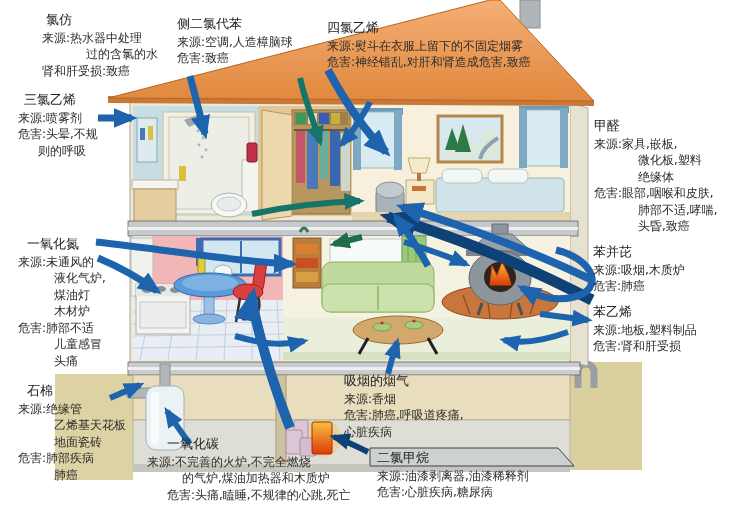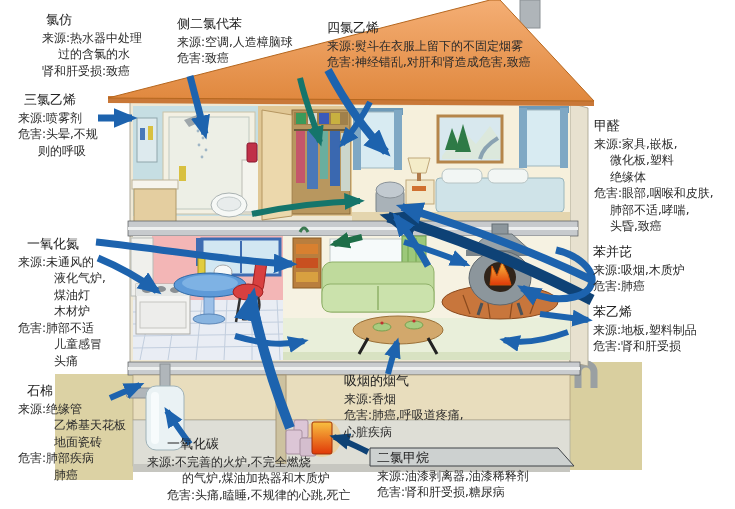--- a/index.html
+++ b/index.html
@@ -2,21 +2,21 @@
 <html><head>
 <meta charset="utf-8">
 <style>
   html,body{margin:0;padding:0;background:#ffffff;}
   #stage{position:relative;width:735px;height:509px;overflow:hidden;background:#ffffff;
          font-family:"DejaVu Sans","Liberation Sans",sans-serif;padding-left:8px;}
   #stage svg{position:absolute;left:0;top:0;}
   .label{position:absolute;color:#2b2b2b;font-size:12px;line-height:16.5px;white-space:nowrap;z-index:5;}
   .label .ttl{font-size:13px;color:#222;margin-bottom:1px;}
   .t4{margin-left:4px}.t6{margin-left:6px}.t9{margin-left:9px}.t3{margin-left:20px}
-  .ind25{margin-left:20px}.ind28{margin-left:16px}.ind34{}
+  .ind25{margin-left:20px}.ind28{margin-left:44px}.ind34{}
   .ind35{margin-left:35px}.ind36{margin-left:36px}
 </style>
 </head>
 <body>
 
 <div id="stage">
 
 <svg width="735" height="509" viewBox="0 0 735 509">
   <defs>
     <linearGradient id="roofG" x1="0" y1="0" x2="0" y2="1">
@@ -336,16 +336,16 @@
   <div class="label" style="left:147px;top:436px">
     <div class="ttl t3">一氧化碳</div>
     <div>来源:不完善的火炉,不完全燃烧</div>
     <div class="ind35">的气炉,煤油加热器和木质炉</div>
     <div class="t3">危害:头痛,瞌睡,不规律的心跳,死亡</div>
   </div>
 
   <div class="label" style="left:377px;top:450px">
     <div class="ttl">二氯甲烷</div>
     <div>来源:油漆剥离器,油漆稀释剂</div>
-    <div>危害:肾和肝受损,糖尿病</div>
+    <div>危害:心脏疾病,糖尿病</div>
   </div>
 
 </div>
 
 </body></html>

